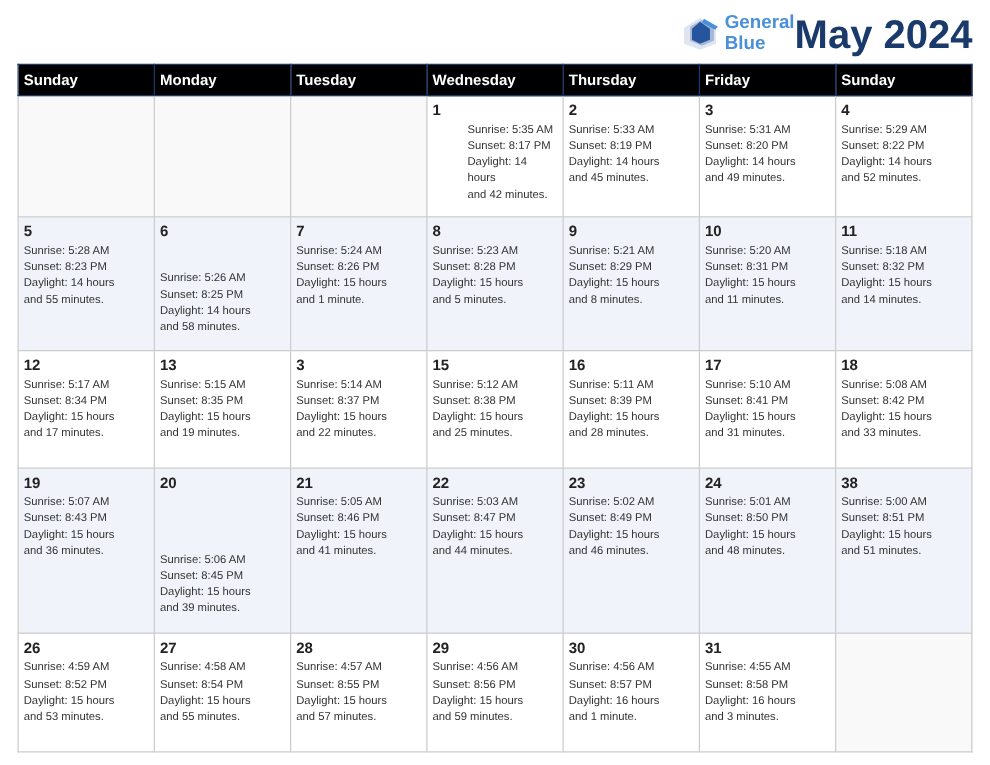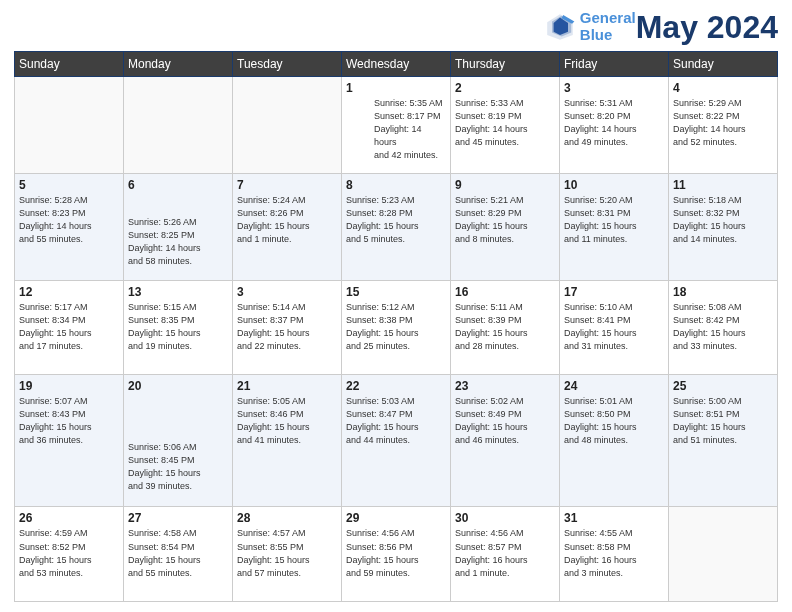--- a/index.html
+++ b/index.html
@@ -55,24 +55,24 @@
       color: #333;
     }
     .calendar {
       flex: 1;
       border: 1px solid #ccc;
       border-collapse: collapse;
       width: 100%;
       table-layout: fixed;
     }
     .calendar thead tr th {
-      background: #404040;
+      background: #000000;
       color: #fff;
       font-size: 12px;
-      font-weight: normal;
+      font-weight: bold;
       padding: 5px 4px;
       text-align: left;
       border: 1px solid #1a3a6b;
     }
     .calendar tbody tr td {
       border: 1px solid #ccc;
       vertical-align: top;
       padding: 4px 4px;
       font-size: 9.5px;
       color: #222;
@@ -303,21 +303,21 @@
 and 46 minutes.</div>
           </td>
           <td>
             <div class="day-num">24</div>
             <div class="day-info" style="white-space: pre-line;">Sunrise: 5:01 AM
 Sunset: 8:50 PM
 Daylight: 15 hours
 and 48 minutes.</div>
           </td>
           <td>
-            <div class="day-num">25</div>
+            <div class="day-num">38</div>
             <div class="day-info" style="white-space: pre-line;">Sunrise: 5:00 AM
 Sunset: 8:51 PM
 Daylight: 15 hours
 and 51 minutes.</div>
           </td>
         </tr>
         <tr>
           <td>
             <div class="day-num">26</div>
             <div class="day-info" style="white-space: pre-line;">Sunrise: 4:59 AM

